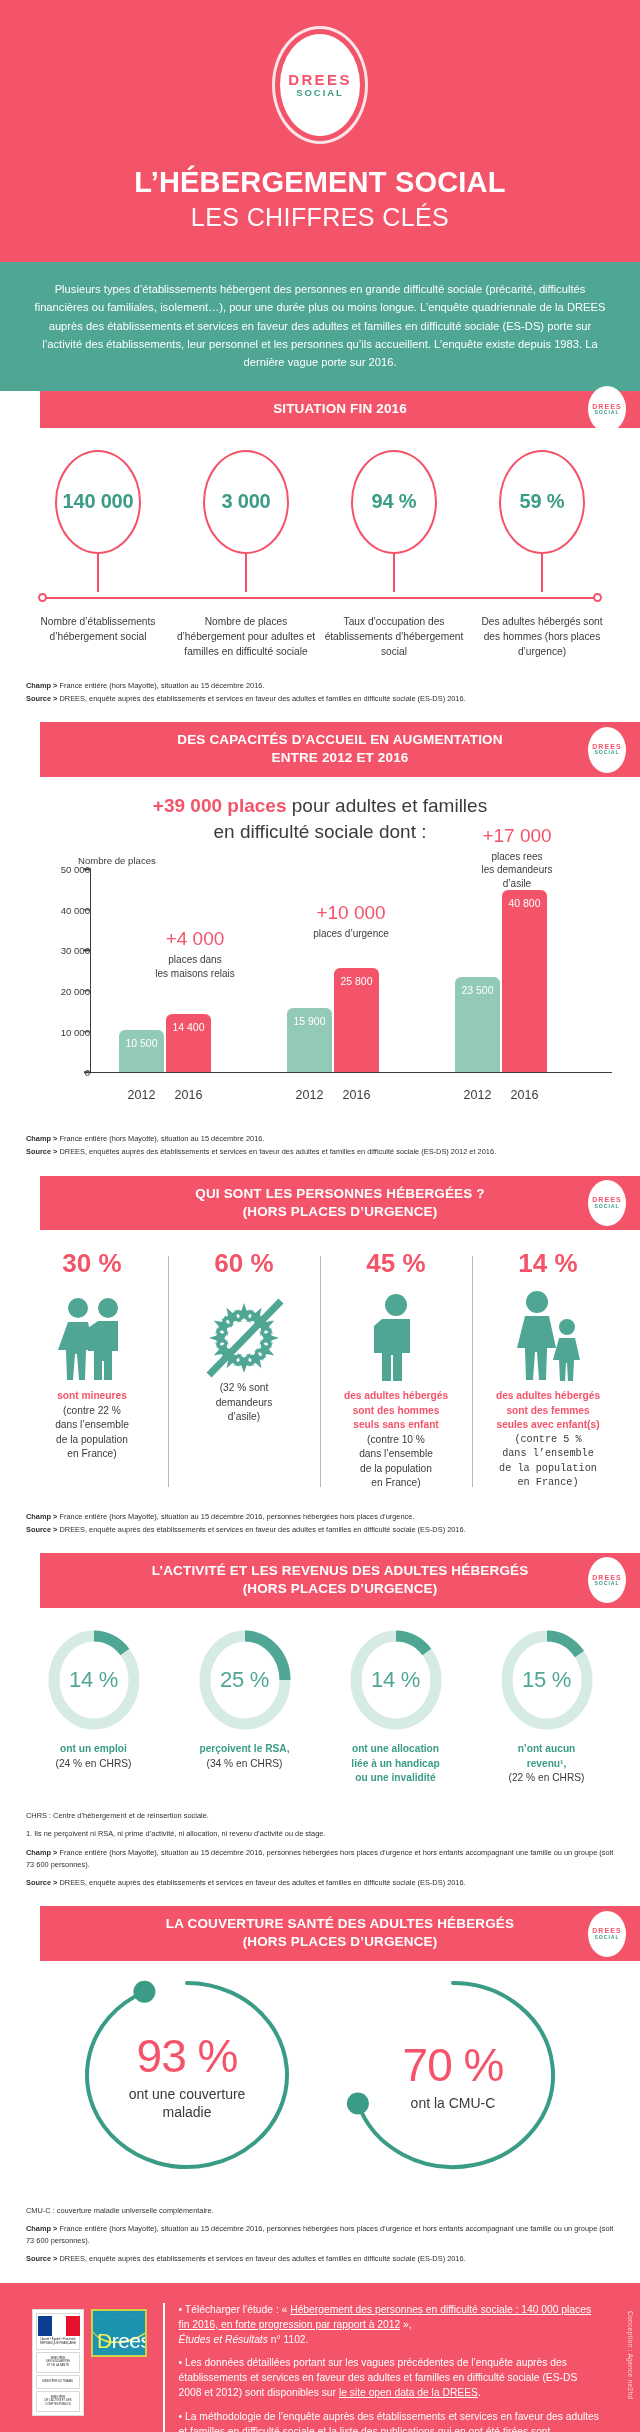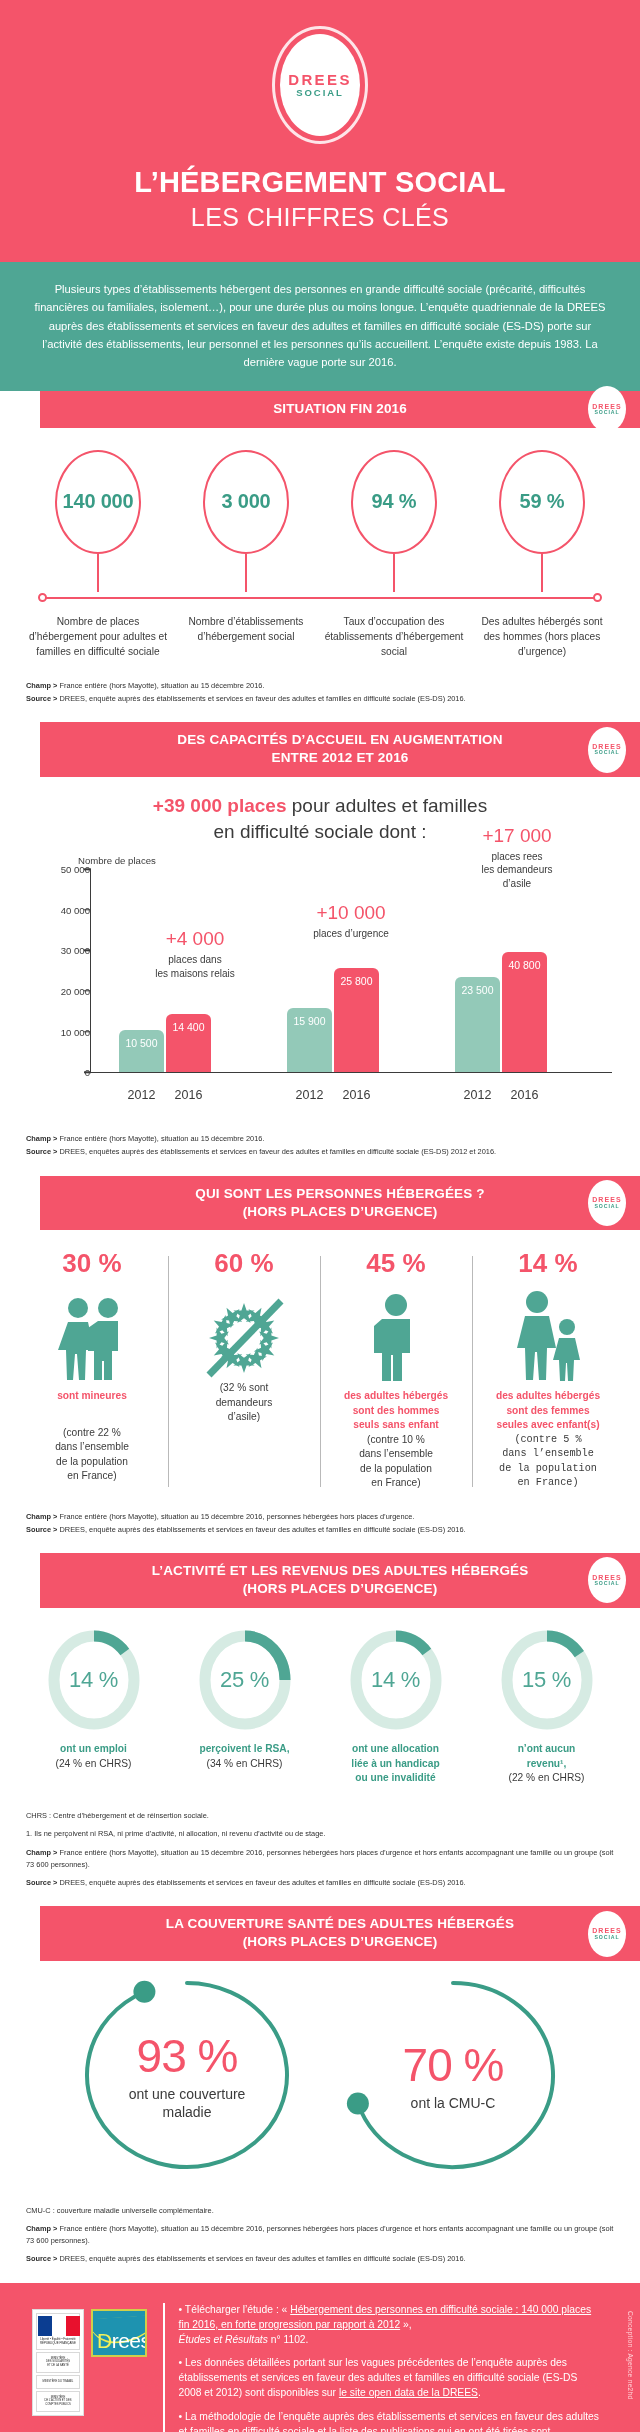--- a/index.html
+++ b/index.html
@@ -296,22 +296,22 @@
           </div>
         <div class="stem"></div>
       </div>
     </div>
     <div class="axis-wrap">
       <div class="axis-line"></div>
       <div class="axis-cap l"></div>
       <div class="axis-cap r"></div>
     </div>
     <div class="sit-labels">
+      <div class="sit-lab">Nombre d’établissements d’hébergement social</div>
       <div class="sit-lab">Nombre de places d’hébergement pour adultes et familles en difficulté sociale</div>
-      <div class="sit-lab">Nombre d’établissements d’hébergement social</div>
       <div class="sit-lab">Taux d’occupation des établissements d’hébergement social</div>
       <div class="sit-lab">Des adultes hébergés sont des hommes (hors places d’urgence)</div>
     </div>
   </div>
 
   <div class="notes">
     <p><b>Champ &gt;</b><span> France entière (hors Mayotte), situation au 15 décembre 2016.</span></p>
     <p><b>Source &gt;</b><span> DREES, enquête auprès des établissements et services en faveur des adultes et familles en difficulté sociale (ES-DS) 2016.</span></p>
   </div>
 
@@ -375,21 +375,21 @@
         </div>
         <div class="callout" style="left: 200px; bottom: 132px;">
           <div class="num">+10 000</div>
           <div class="txt" style="white-space: pre-line;">places d’urgence</div>
         </div>
         <div class="grp" style="left: 364px;">
           <div class="bar g" style="height: 95.41px;">
             <span>23 500</span>
             <div class="xlab">2012</div>
           </div>
-          <div class="bar r" style="height: 120px;">
+          <div class="bar r" style="height: 182px;">
             <span>40 800</span>
             <div class="xlab">2016</div>
           </div>
         </div>
         <div class="callout" style="left: 366px; bottom: 182px;">
           <div class="num">+17 000</div>
           <div class="txt" style="white-space: pre-line;">places rees
 les demandeurs
 d’asile</div>
         </div>
@@ -418,21 +418,21 @@
         <svg width="76" height="86" viewBox="0 0 76 86">
           <g fill="#4fa694">
             <circle cx="24" cy="13" r="10"></circle>
             <path d="M14 27h20l6 28h-8l-1 30h-6l-2-26h-2l-2 26h-6l-1-30h-8z"></path>
             <circle cx="54" cy="13" r="10"></circle>
             <path d="M44 26h20v30h-6v29h-8V66h-2v19h-8V56h-6V33z"></path>
           </g>
         </svg>
       </div>
       <div class="who-bold">sont mineures</div>
-      <div class="who-sub" style="white-space: pre-line; margin-top: 22px;">(contre 22 %
+      <div class="who-sub" style="white-space: pre-line;">(contre 22 %
 dans l’ensemble
 de la population
 en France)</div>
     </div>
 
     <div class="who-col">
       <div class="who-pct">60 %</div>
       <div class="who-icon">
         <svg width="86" height="86" viewBox="0 0 86 86">
           <g fill="#4fa694">

